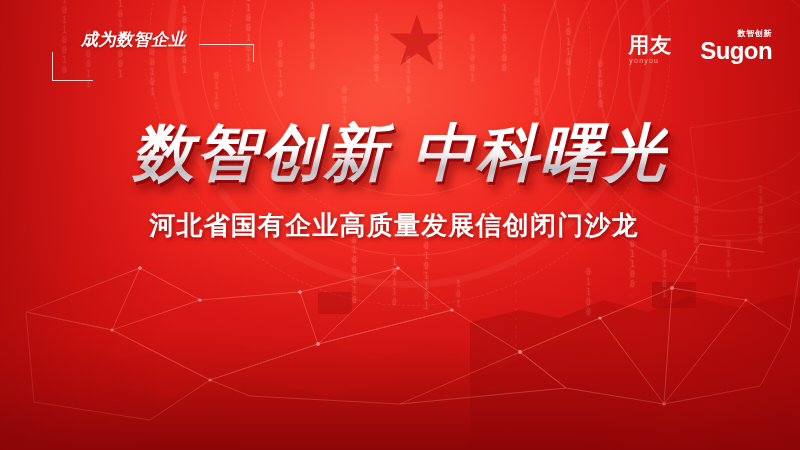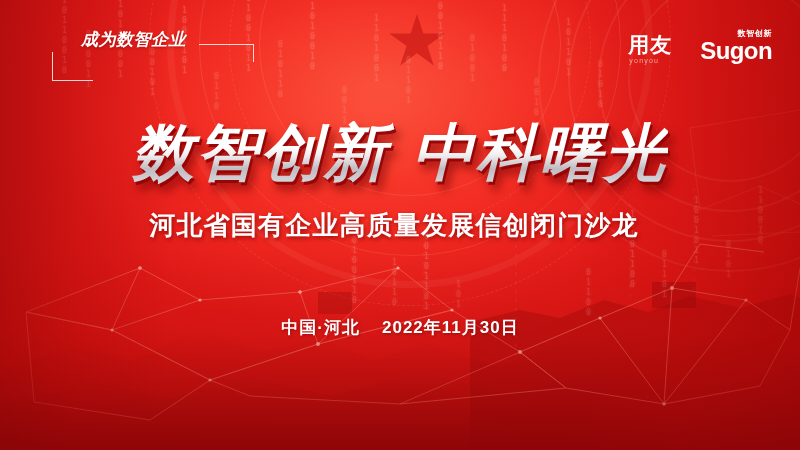--- a/index.html
+++ b/index.html
@@ -477,15 +477,14 @@
       <div class="en">Sugon</div>
     </div>
   </div>
 
   <div class="title-wrap">
     <div class="title"><span>数智创新</span><span class="gap"></span><span>中科曙光</span></div>
   </div>
 
   <div class="subtitle">河北省国有企业高质量发展信创闭门沙龙</div>
 
-  <div class="dateline"><span>中国·河北</span><span class="sep"></span><span>2022年11月30日</span></div>
 
 </div>
 
 </body></html>

